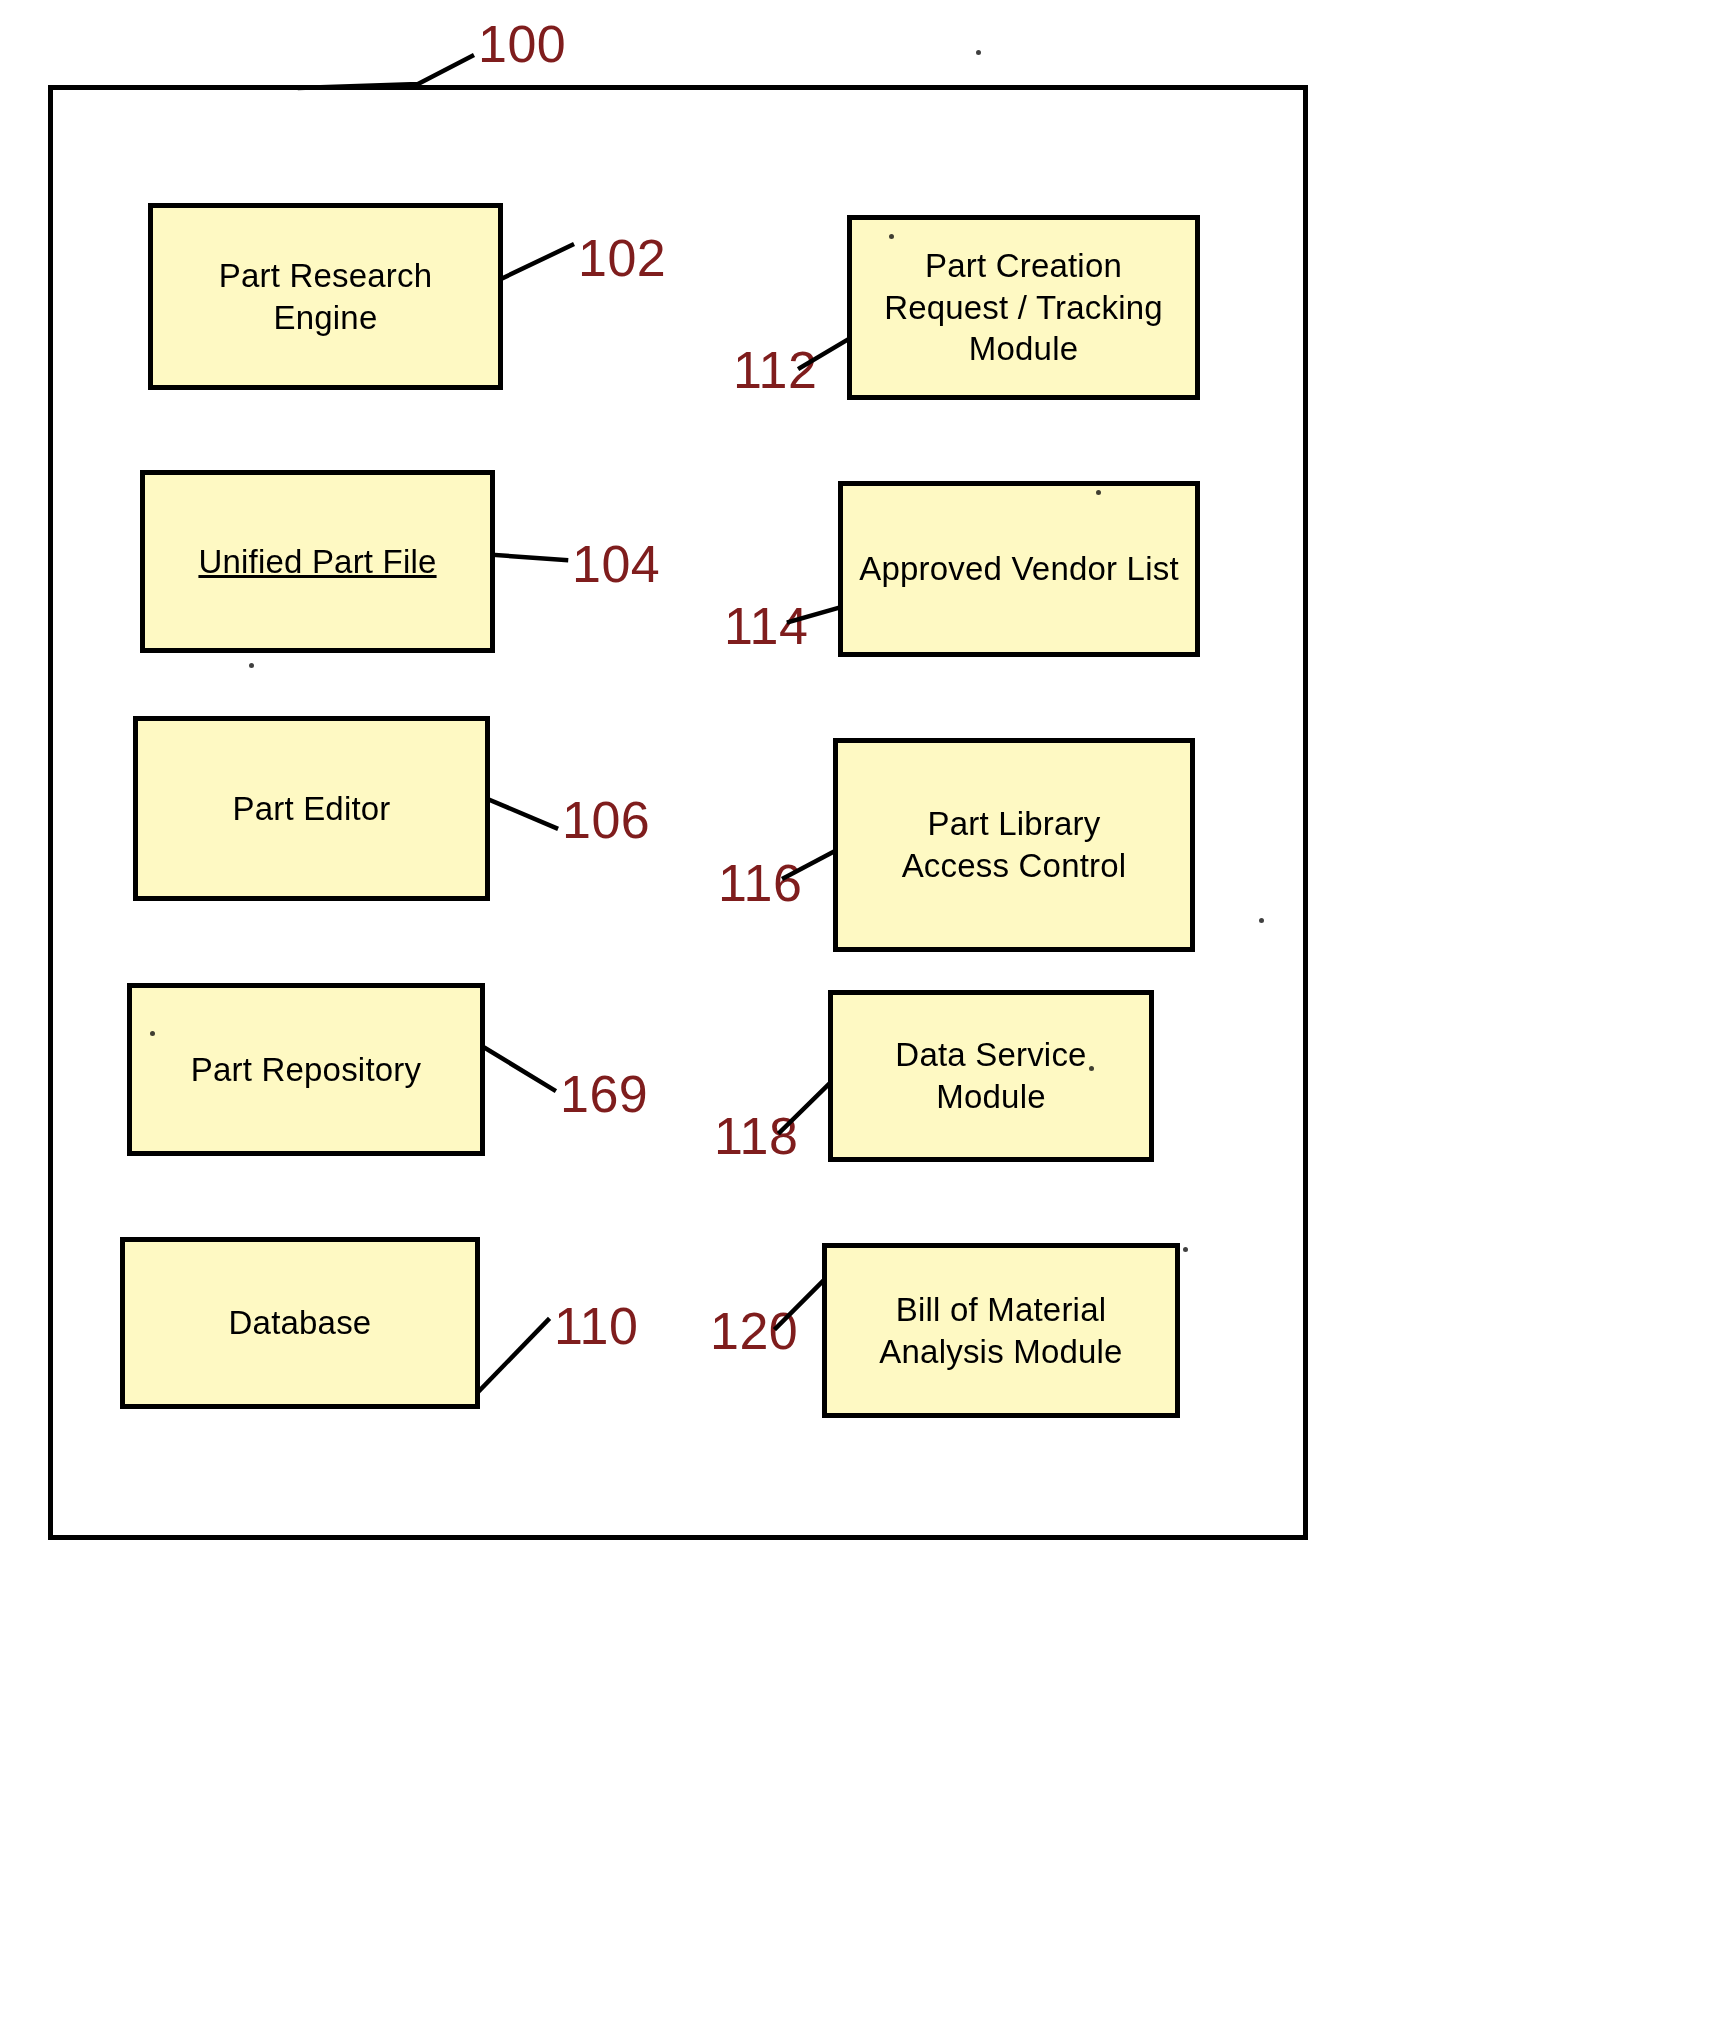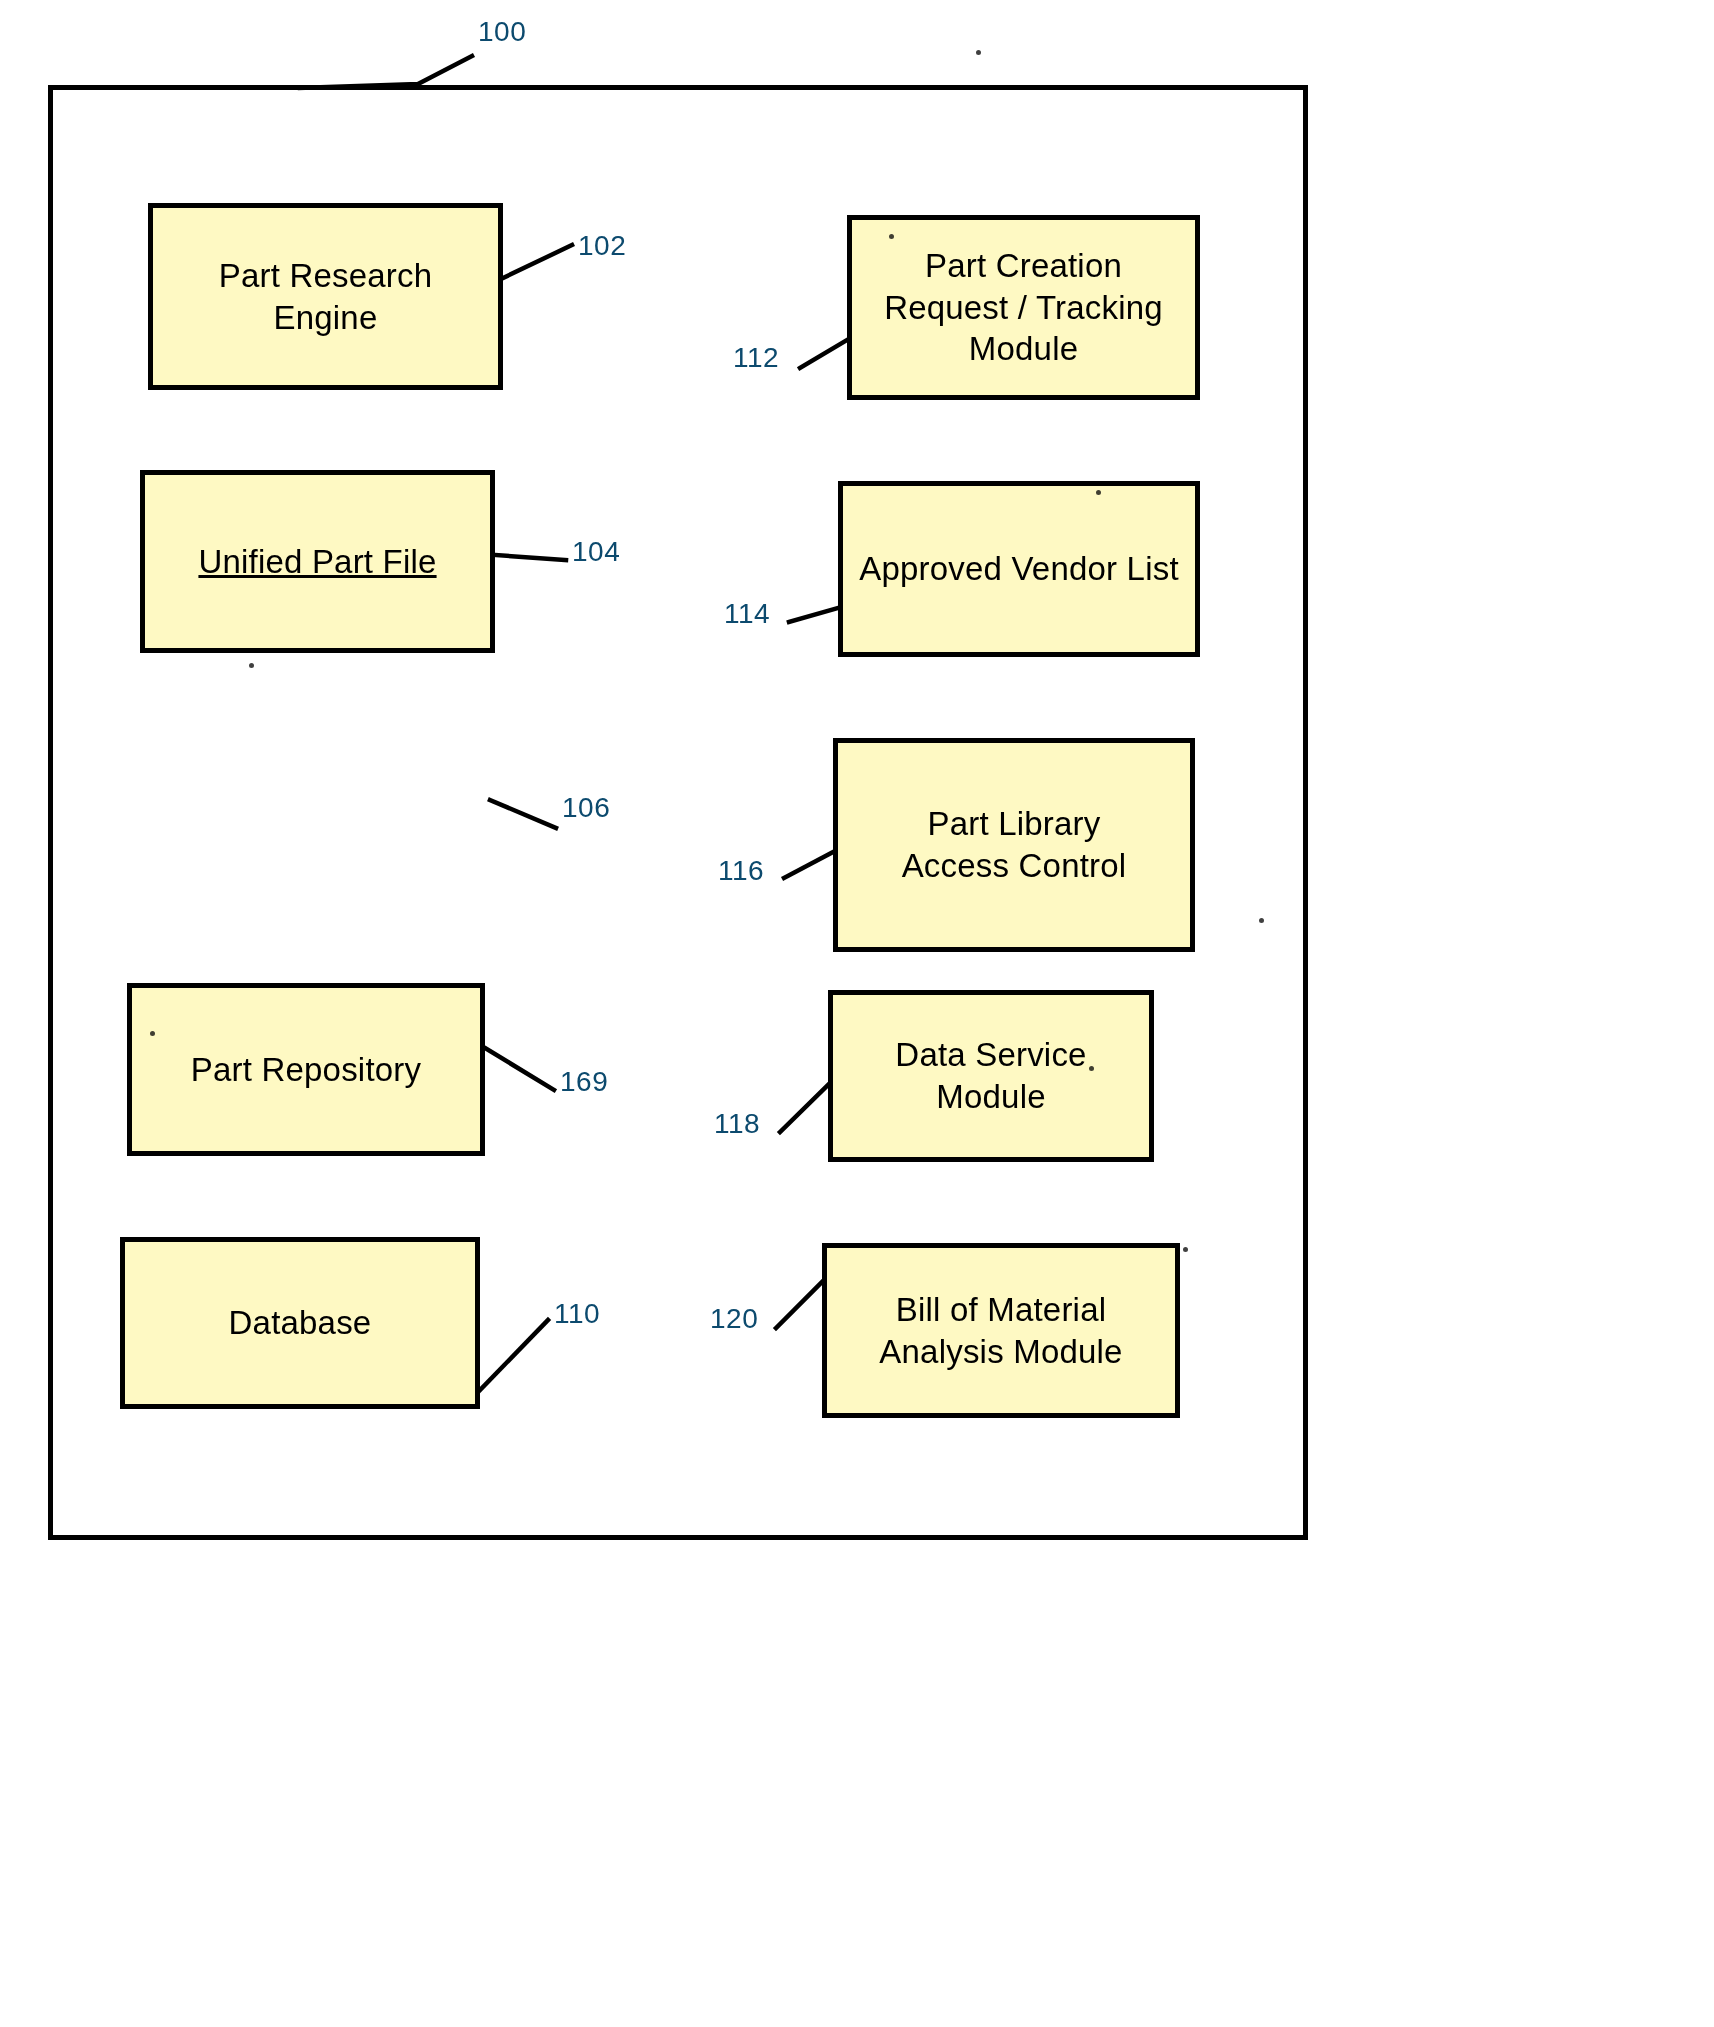--- a/index.html
+++ b/index.html
@@ -57,24 +57,24 @@
     padding: 0 4px;
   }
   
   .module-box.right-col .module-label {
     width: 100%;
   }
 
   
   .ref-num {
     position: absolute;
-    font-size: 28px;
+    font-size: 52px;
     line-height: 1;
     font-weight: 400;
-    color: #0c4a6e;
+    color: #7f1d1d;
     letter-spacing: 0.5px;
     white-space: nowrap;
   }
 
   
   #leaders {
     position: absolute;
     left: 0; top: 0;
     width: 1714px;
     height: 2027px;
@@ -108,20 +108,23 @@
     <span class="module-label">Part Research
 Engine</span>
   </div>
   <div class="ref-num" style="left:578px; top:224px;margin-top:8px;">102</div>
 
   <div class="module-box left-col" style="left:140px; top:470px; width:355px; height:183px;text-decoration:underline;">
     <span class="module-label">Unified Part File</span>
   </div>
   <div class="ref-num" style="left:572px; top:538px;">104</div>
 
+  <div class="module-box left-col" style="left:133px; top:716px; width:357px; height:185px;">
+    <span class="module-label">Part Editor</span>
+  </div>
   <div class="ref-num" style="left:562px; top:794px;">106</div>
 
   <div class="module-box left-col" style="left:127px; top:983px; width:358px; height:173px;">
     <span class="module-label">Part Repository</span>
   </div>
   <div class="ref-num" style="left:560px; top:1068px;">169</div>
 
   <div class="module-box left-col" style="left:120px; top:1237px; width:360px; height:172px;">
     <span class="module-label">Database</span>
   </div>

